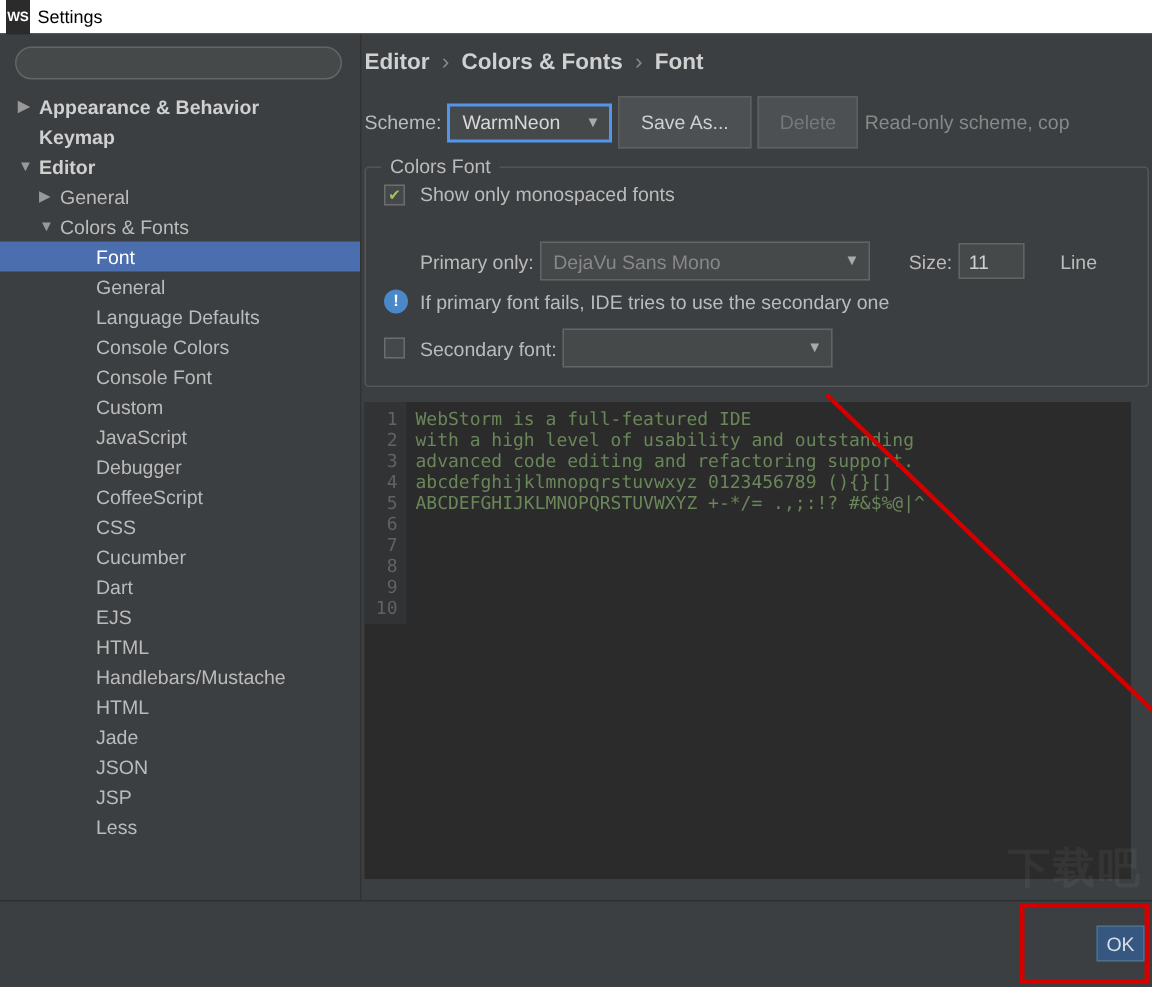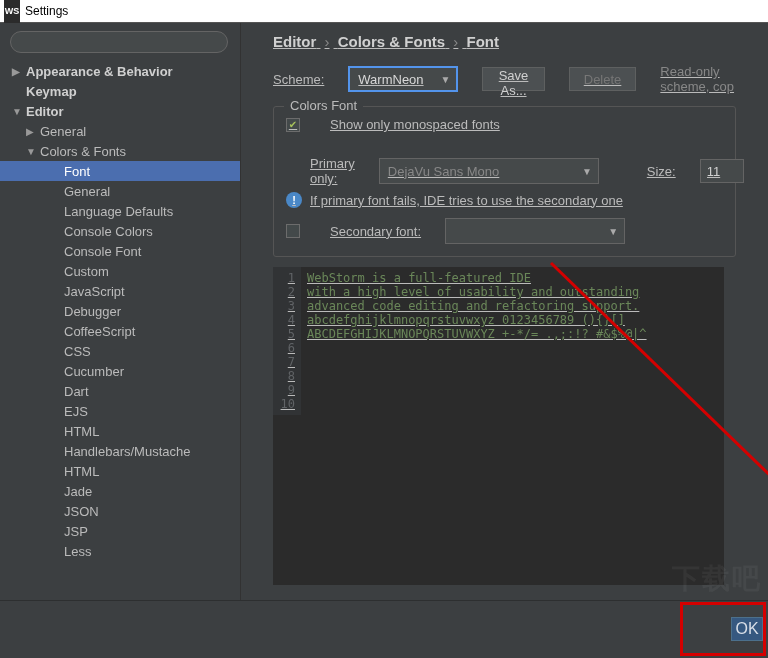--- a/index.html
+++ b/index.html
@@ -17,31 +17,31 @@
   .search-icon { position: absolute; left: 18px; top: 13px; color: #888; font-size: 12px; pointer-events: none; }
   
   .tree { font-size: 13px; user-select: none; }
   .tree-item { display: flex; align-items: center; height: 20px; padding-left: 12px; color: #bbbbbb; cursor: pointer; white-space: nowrap; }
   .tree-item.bold { font-weight: bold; color: #d0d0d0; }
   .tree-item .arrow { width: 14px; display: inline-block; color: #999; font-size: 10px; }
   .tree-item.indent1 { padding-left: 26px; }
   .tree-item.indent2 { padding-left: 50px; }
   .tree-item.selected { background: #4b6eaf; color: #fff; }
   
-  .content { flex: 1; background: #3c3f41; border-left: 1px solid #323232; padding: 10px 32px; overflow: hidden; position: relative; text-decoration: underline; }
+  .content { flex: 1; background: #3c3f41; border-left: 1px solid #323232; padding: 10px 2px; overflow: hidden; position: relative; }
   
   .breadcrumb { font-size: 15px; color: #d0d0d0; font-weight: bold; margin-bottom: 14px; }
   .breadcrumb .sep { color: #888; font-weight: normal; margin: 0 4px; }
   
-  .row { display: flex; align-items: center; gap: 24px; margin-bottom: 12px; font-size: 13px; }
+  .row { display: flex; align-items: center; gap: 4px; margin-bottom: 12px; font-size: 13px; }
   .label { color: #bbbbbb; }
   .select { background: #45494a; border: 2px solid #5394ec; color: #d8d8d8; height: 26px; padding: 0 22px 0 8px; position: relative; min-width: 110px; display: flex; align-items: center; font-size: 13px; }
   .select.plain { border: 1px solid #646464; color: #888; min-width: 210px; }
   .select .caret { position: absolute; right: 6px; top: 50%; transform: translateY(-50%); font-size: 10px; color: #aaa; }
-  .btn { background: #4c5052; border: 1px solid #5e6060; color: #d0d0d0; height: 24px; padding: 0 14px; font-size: 13px; cursor: pointer; }
+  .btn { background: #4c5052; border: 1px solid #5e6060; color: #d0d0d0; height: 35px; padding: 0 14px; font-size: 13px; cursor: pointer; }
   .btn.disabled { color: #777; cursor: default; }
   .ro-text { color: #888; font-size: 13px; }
   
   .group { border: 1px solid #555; border-radius: 3px; padding: 10px 12px 12px; margin-bottom: 10px; position: relative; }
   .group-title { position: absolute; top: -9px; left: 10px; background: #3c3f41; padding: 0 6px; color: #bbb; font-size: 13px; }
   .chk { width: 14px; height: 14px; background: #43494a; border: 1px solid #6c6c6c; display: inline-flex; align-items: center; justify-content: center; font-size: 10px; color: #a7c25c; margin-right: 6px; }
   .chk.checked::before { content: "✔"; }
   
   .info-row { display: flex; align-items: center; gap: 8px; font-size: 13px; color: #bbb; margin: 6px 0 10px; }
   .info-icon { width: 16px; height: 16px; border-radius: 50%; background: #4a88c7; color: #fff; display: inline-flex; align-items: center; justify-content: center; font-size: 11px; font-weight: bold; }
@@ -50,21 +50,21 @@
   
   .editor { background: #2b2b2b; height: 318px; font-family: "DejaVu Sans Mono", Consolas, monospace; font-size: 12px; position: relative; overflow: hidden; margin-top:4px; }
   .editor-inner { display:flex; }
   .gutter { background: #313335; color: #606366; text-align: right; padding: 4px 6px 4px 4px; line-height: 14px; min-width: 28px; }
   .code { padding: 4px 6px; line-height: 14px; color: #6a8759; white-space: pre; }
   .code .hl { background: #323232; display: block; }
   .editor-scroll { position: absolute; right: 0; top: 0; bottom: 0; width: 12px; background: #3c3f41; }
   
   .footer { position: absolute; left: 0; right: 0; bottom: 0; height: 58px; background: #3c3f41; border-top: 1px solid #2d2f30; }
   .ok-border { position: absolute; right: 2px; bottom: 2px; width: 86px; height: 54px; border: 3px solid #d40000; display:flex; align-items:center; justify-content:center; }
-  .ok-btn { background: #365880; border: 1px solid #4c708c; color: #d8dee7; width: 70px; height: 24px; font-size: 16px; cursor: pointer; margin-left: 48px; }
+  .ok-btn { background: #365880; border: 1px solid #4c708c; color: #d8dee7; width: 70px; height: 24px; font-size: 13px; cursor: pointer; margin-left: 48px; }
   
   .hand-arrow { position: absolute; pointer-events: none; }
   
   .watermark { position: absolute; right: 6px; bottom: 60px; color: rgba(200,200,200,0.07); font-size: 28px; font-weight: bold; pointer-events: none; letter-spacing:2px; }
 </style>
 </head>
 <body>
 
 <div class="title-bar">
   <span class="icon">WS</span>

